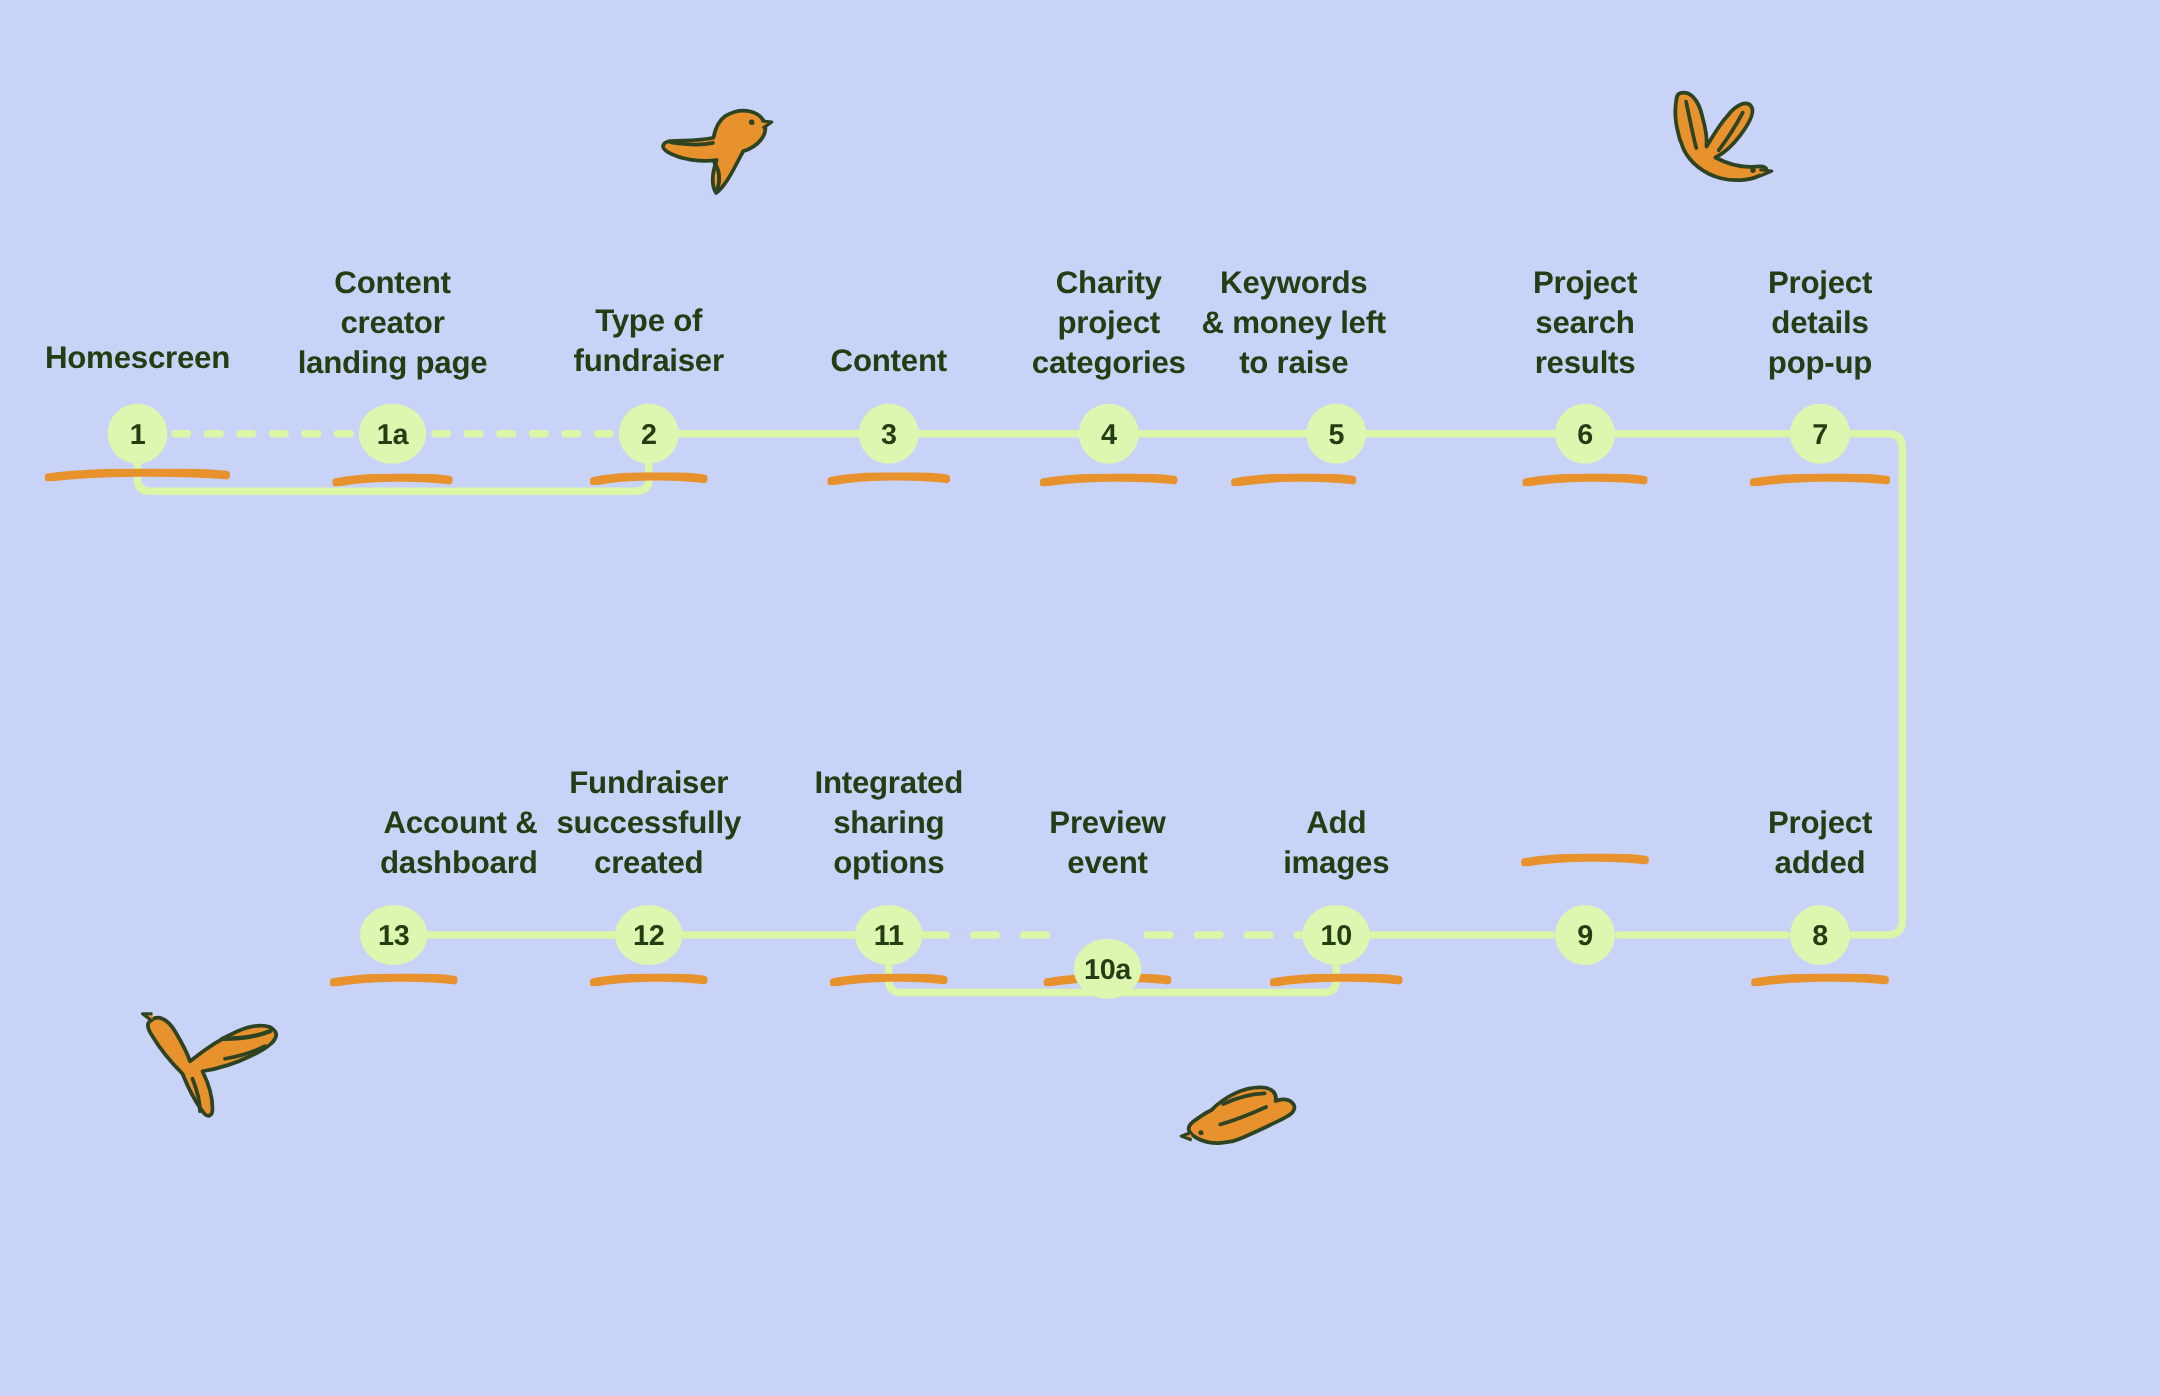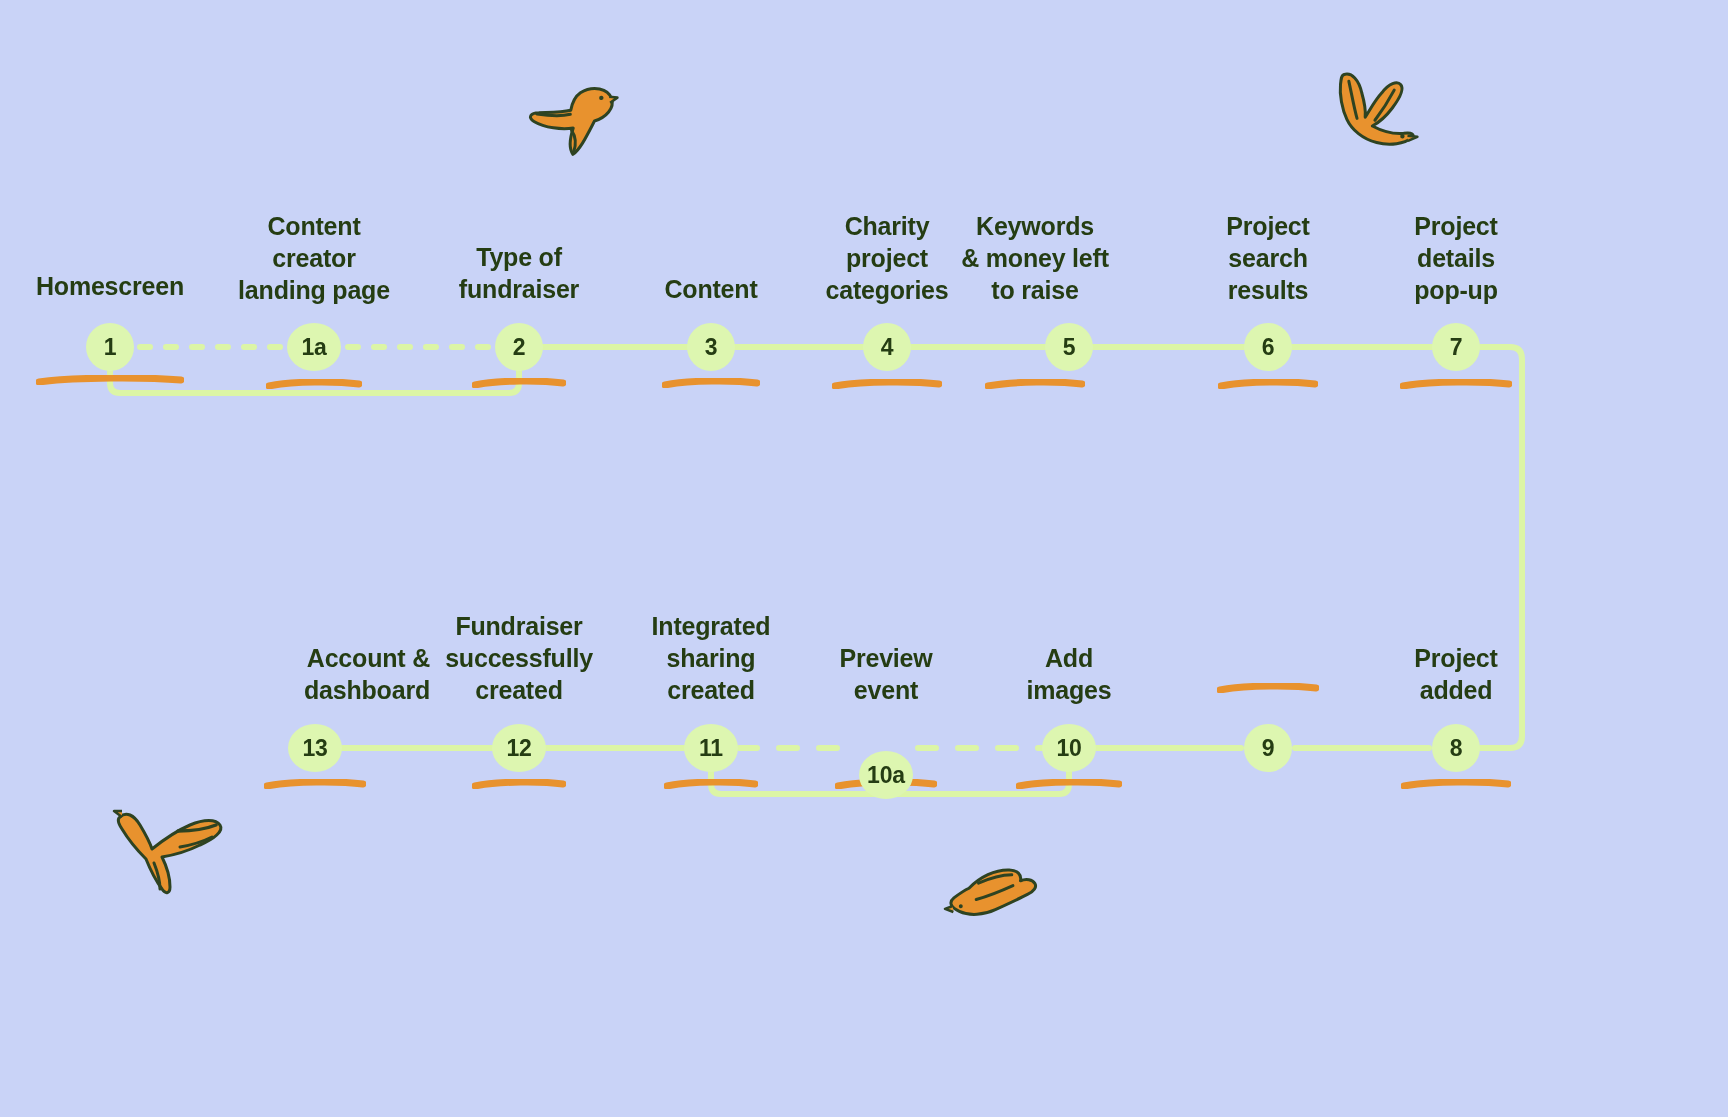--- a/index.html
+++ b/index.html
@@ -237,21 +237,21 @@
     <span class="underline">
       <svg width="94" height="10" viewBox="0 0 94 10">
           <path d="M3 7 C28 2 70 2 91 5" stroke="#e8922e" stroke-width="7" stroke-linecap="round" fill="none"></path>
         </svg>
     </span>
   </div>
 
   <div class="label" style="left:711px; top:578px; transform:translate(-50%,0); width:220px;">
     <span class="txt">Integrated
 sharing
-created</span>
+options</span>
     <span class="underline">
       <svg width="94" height="10" viewBox="0 0 94 10">
           <path d="M3 7 C28 2 70 2 91 5" stroke="#e8922e" stroke-width="7" stroke-linecap="round" fill="none"></path>
         </svg>
     </span>
   </div>
 
   <div class="label" style="left:886px; top:610px; transform:translate(-50%,0); width:200px;">
     <span class="txt">Preview
 event</span>

